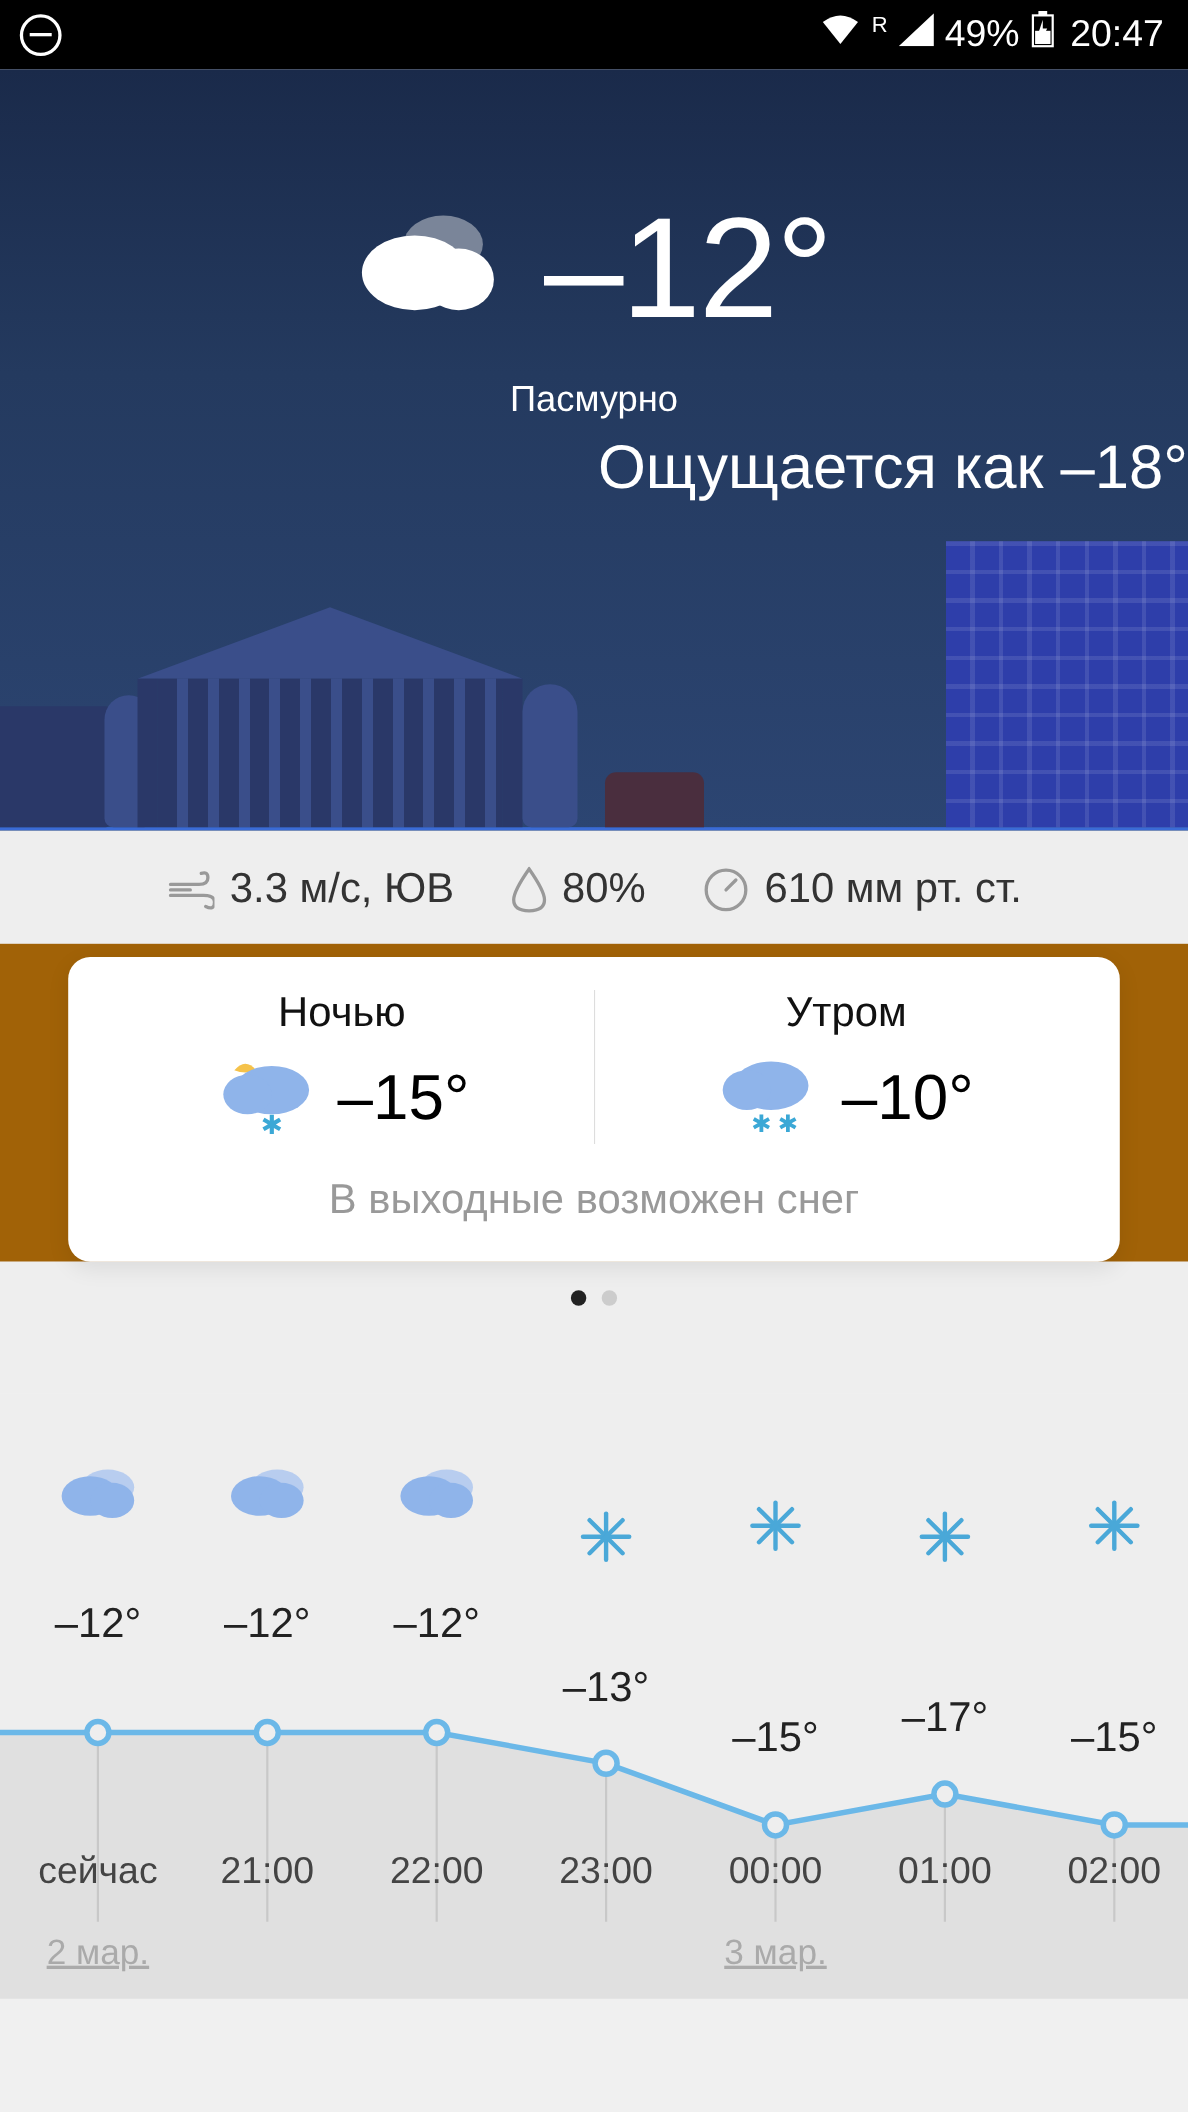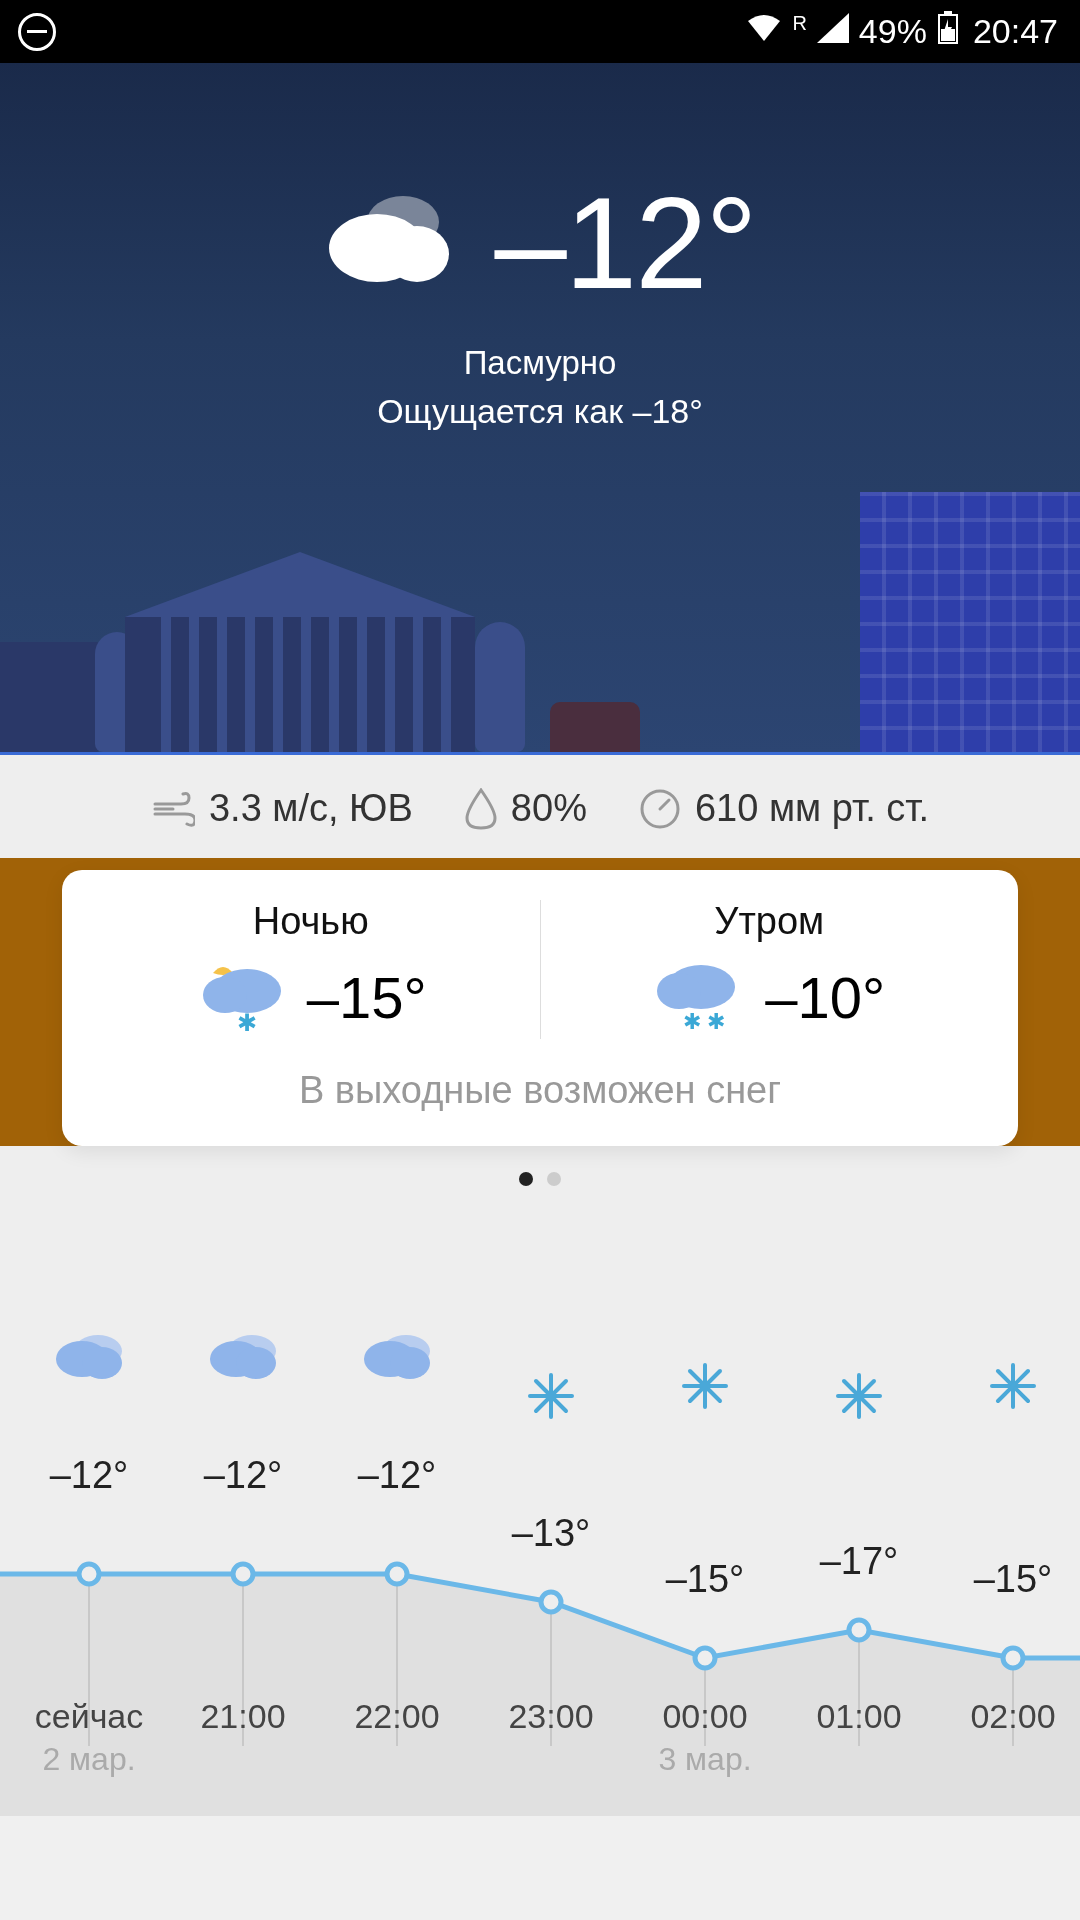--- a/index.html
+++ b/index.html
@@ -69,22 +69,22 @@
   font-weight: 300;
   letter-spacing: -2px;
 }
 .condition {
   text-align: center;
   font-size: 33px;
   margin-top: 26px;
   font-weight: 300;
 }
 .feels {
-  text-align: center;
-  font-size: 34px;
+  text-align: right;
+  font-size: 56px;
   margin-top: 10px;
   font-weight: 300;
 }
 
 .skyline {
   position: absolute;
   bottom: 0; left: 0; right: 0;
   height: 270px;
   border-bottom: 3px solid #3a6bd6;
 }
@@ -176,22 +176,22 @@
 }
 .hour-col {
   position: absolute;
   width: 154px;
   text-align: center;
   top: 0;
   height: 100%;
 }
 .hour-icon { height: 80px; display:flex; align-items:center; justify-content:center; margin-bottom: 8px; }
 .hour-temp { font-size: 38px; color: #222; }
-.hour-label { font-size: 34px; color: #444; position: absolute; bottom: 60px; width: 100%; }
-.hour-date { font-size: 32px; color: #aaa; position: absolute; bottom: 18px; width: 100%; }
+.hour-label { font-size: 34px; color: #444; position: absolute; bottom: 76px; width: 100%; }
+.hour-date { font-size: 32px; color: #aaa; position: absolute; bottom: 4px; width: 100%; text-decoration: underline; }
 .chart-svg { position: absolute; left: 0; top: 0; width: 1080px; height: 500px; pointer-events: none; }
 </style>
 </head>
 <body>
 
 <div class="status-bar">
   <div class="status-left">
     <span class="dnd-icon"></span>
   </div>
   <div class="status-right">

